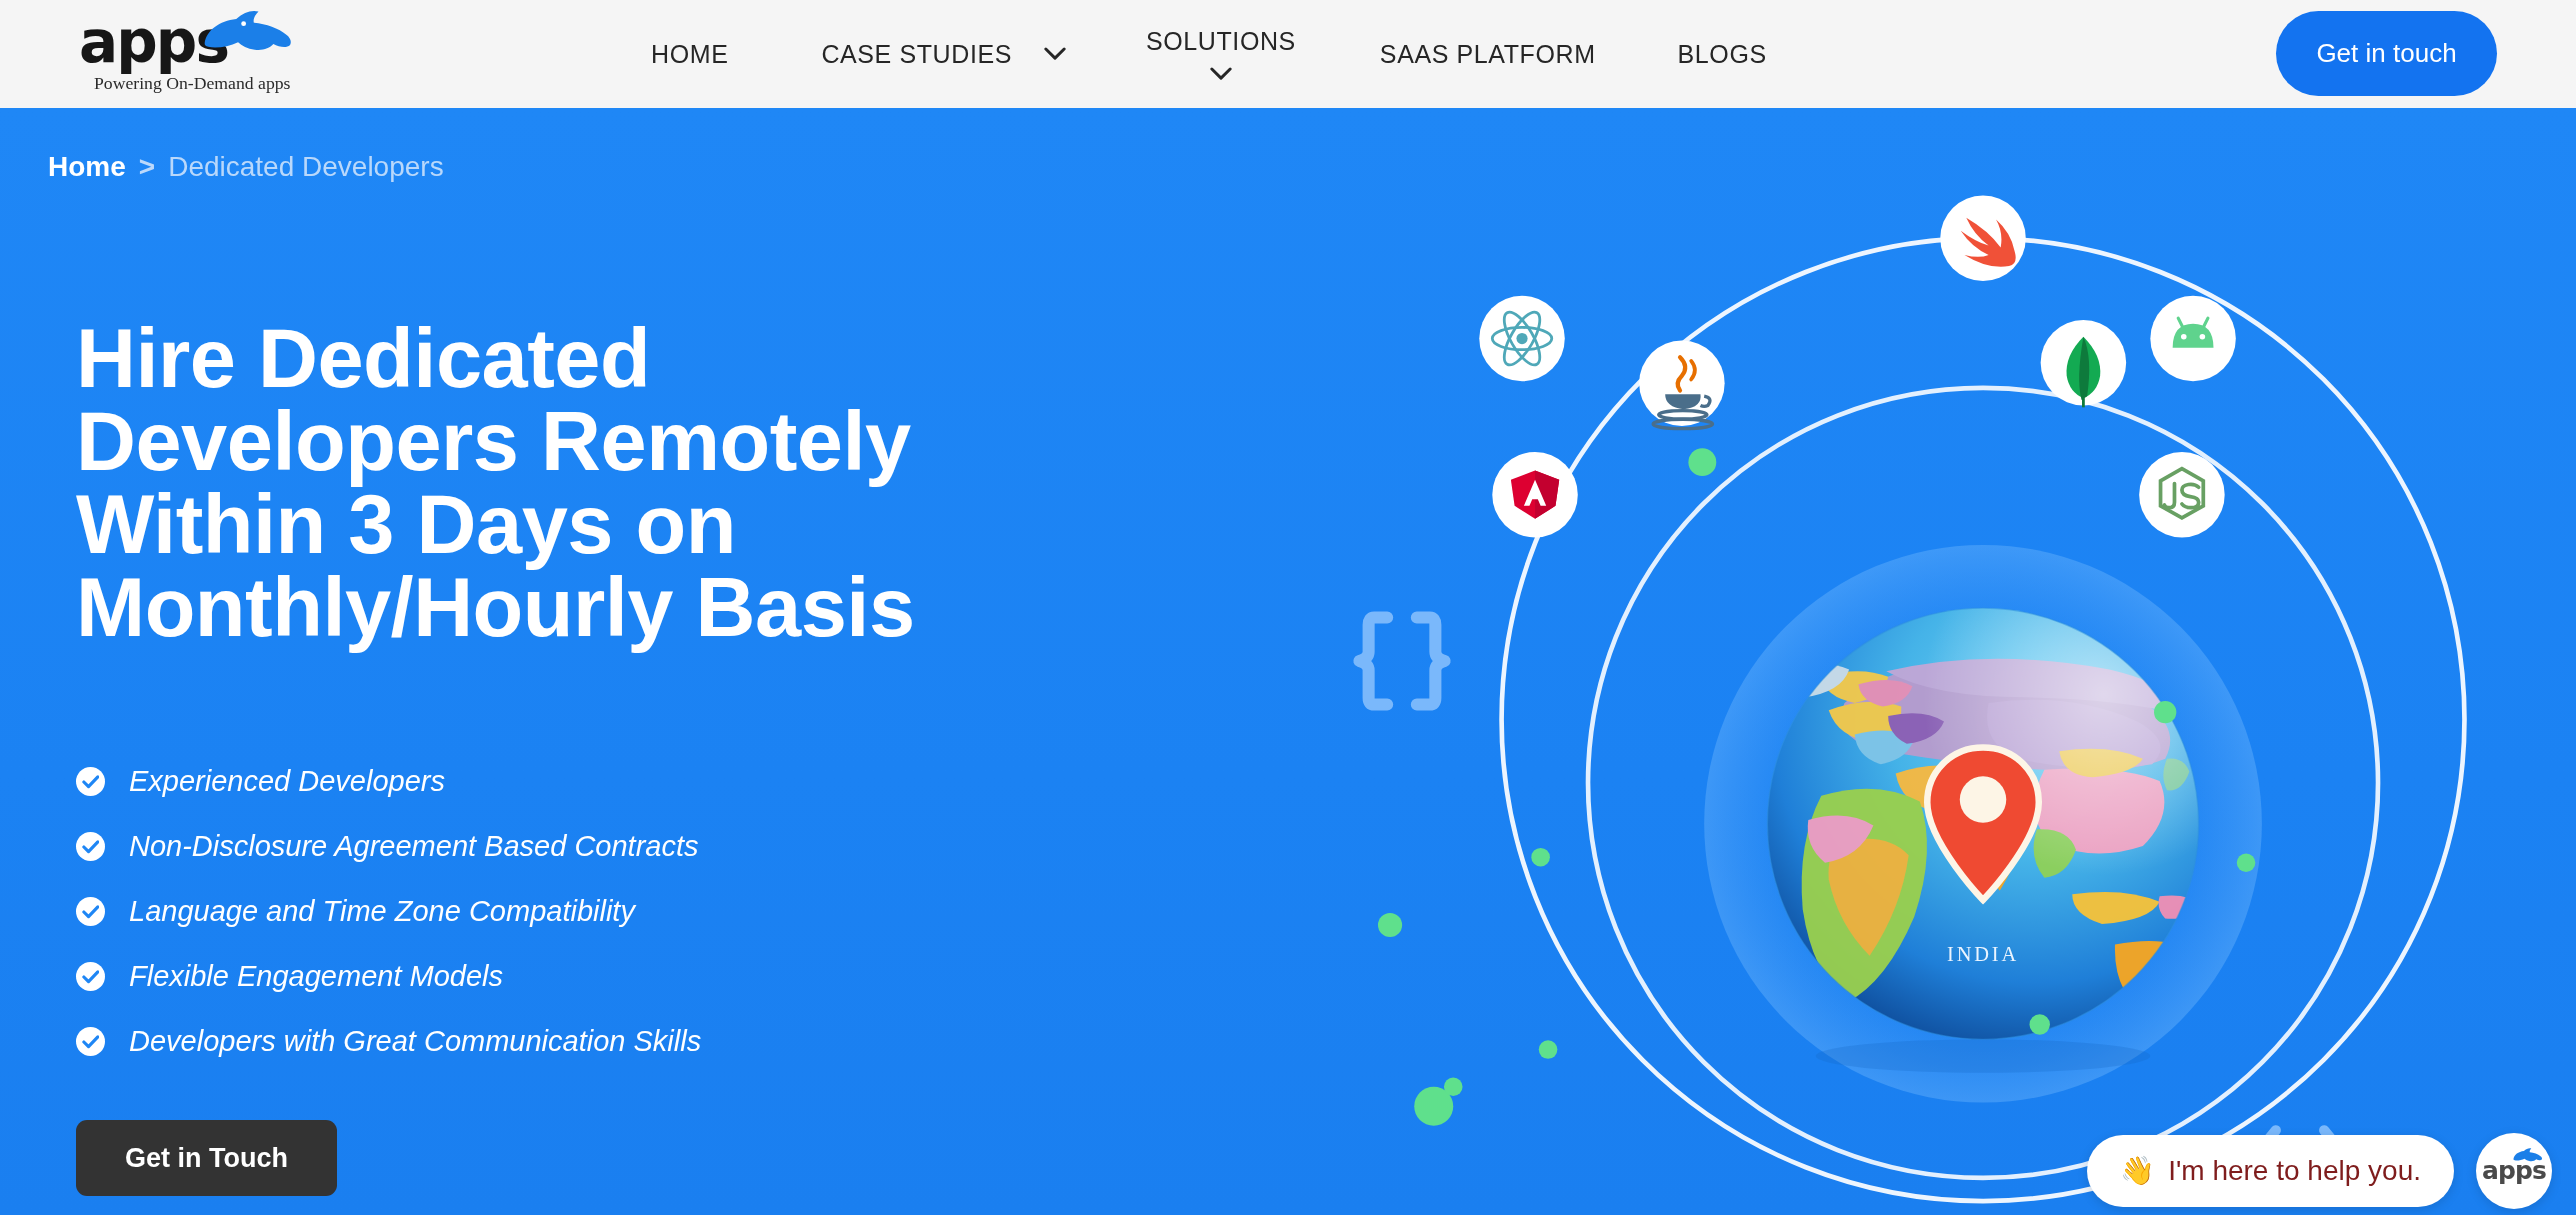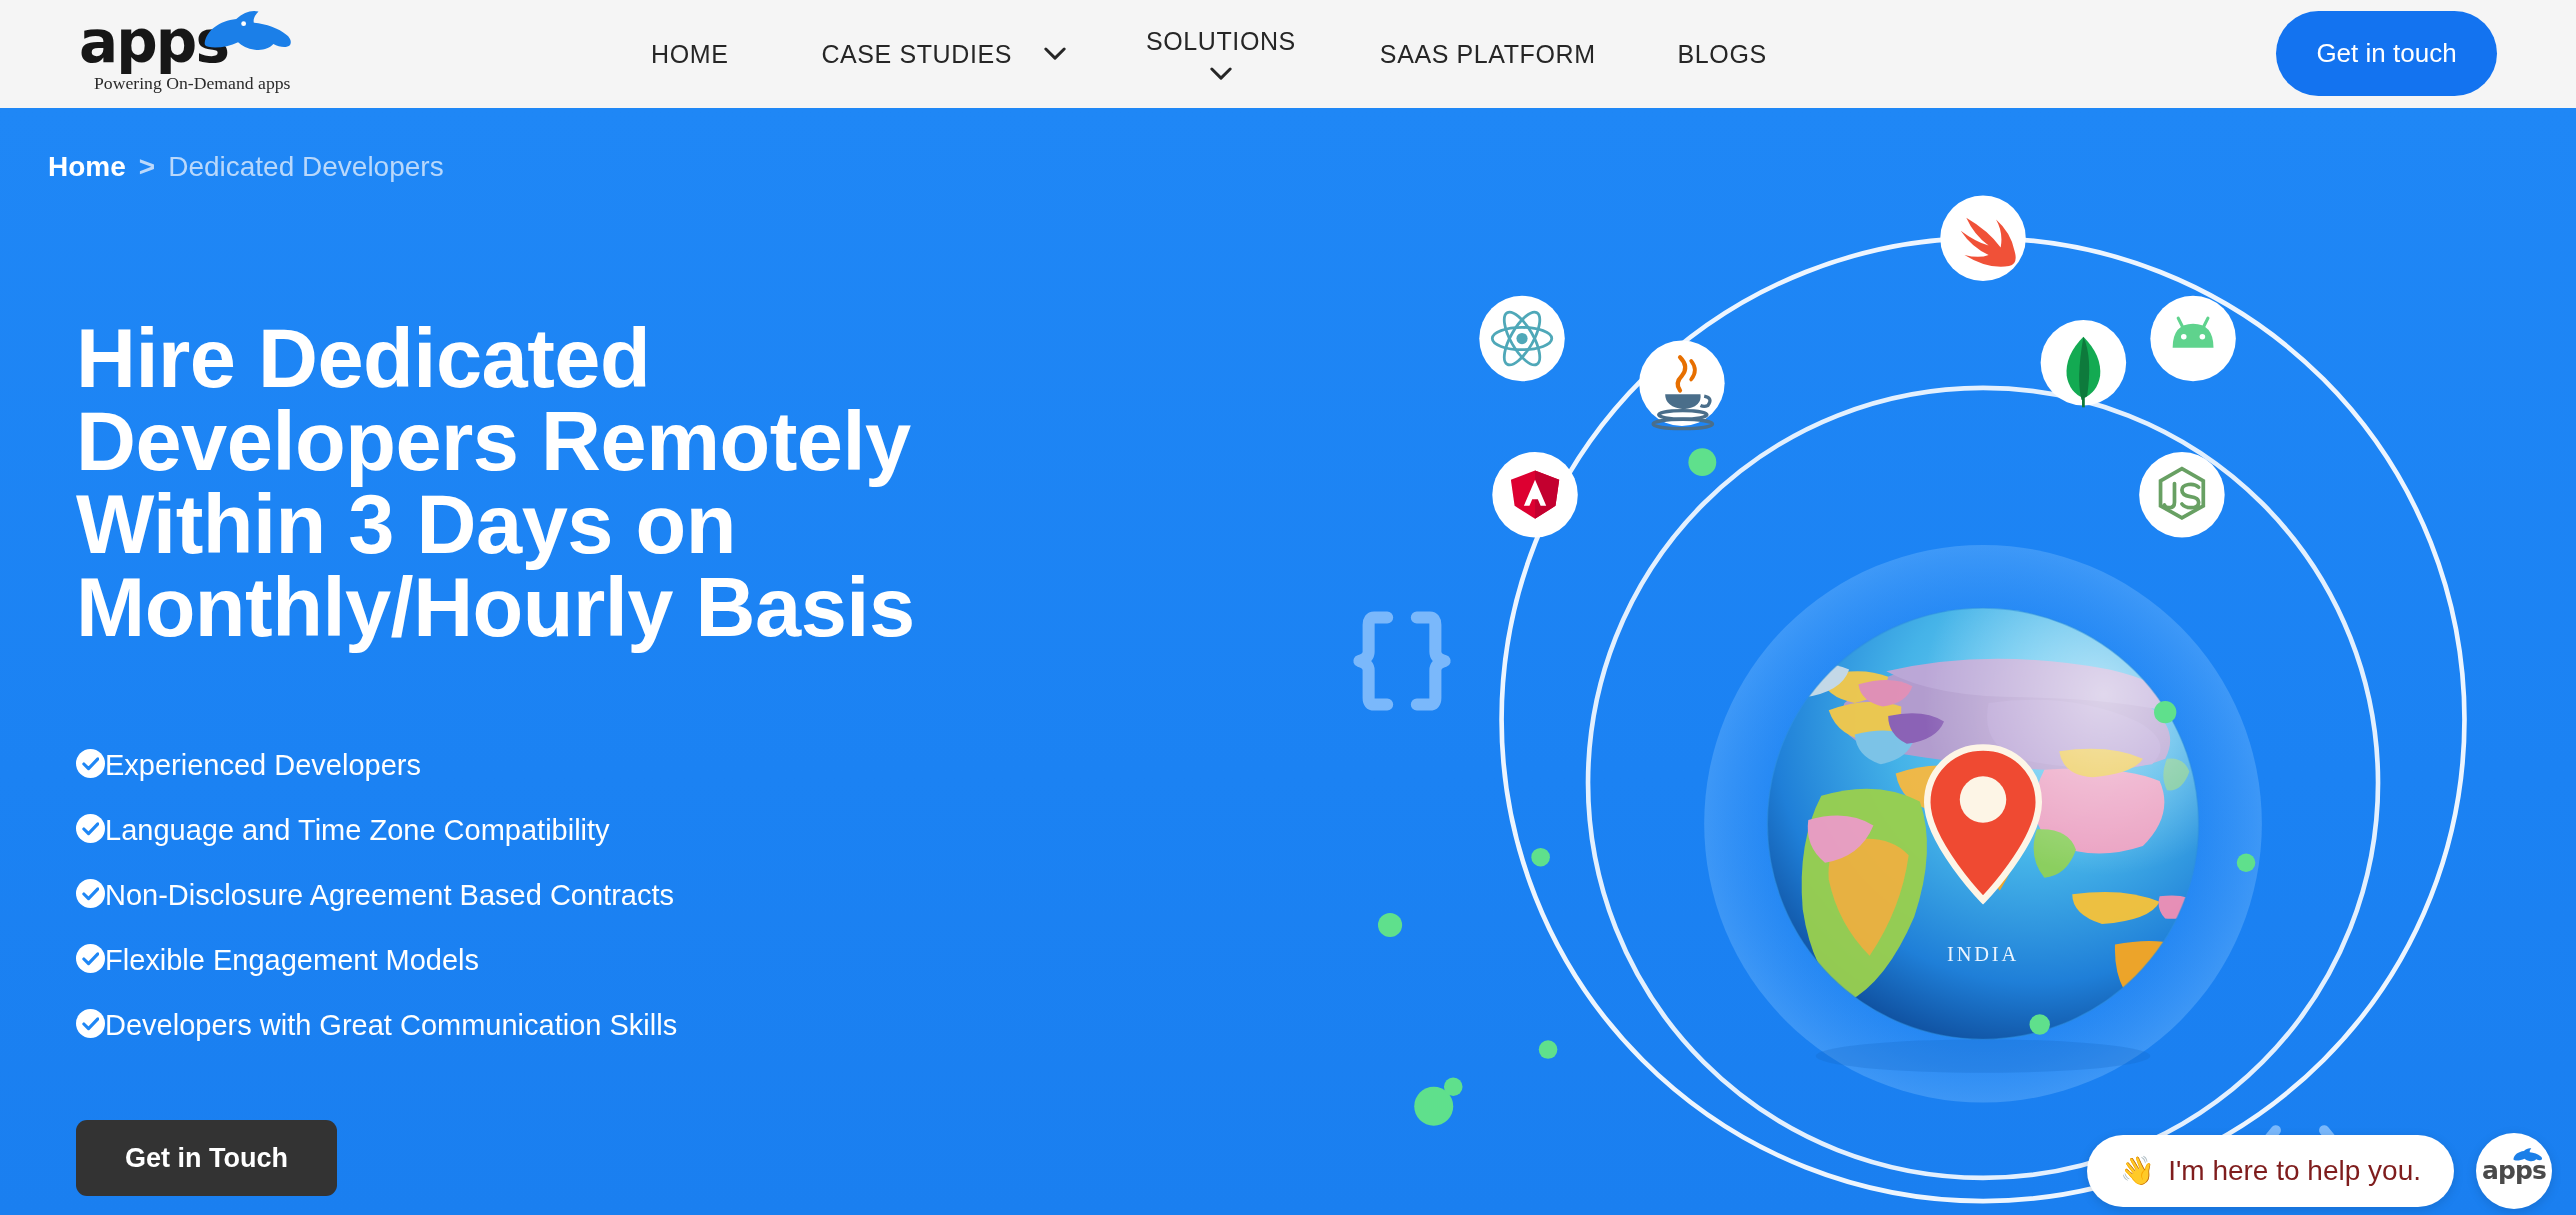--- a/index.html
+++ b/index.html
@@ -78,22 +78,23 @@
     letter-spacing:-0.5px;
     font-family:"Liberation Sans", sans-serif;
     font-stretch:condensed;
   }
 
   .features{
     position:absolute; left:76px; top:641px;
     list-style:none;
   }
   .feature{
-    display:flex; 
+    display:flex; align-items:center; gap:24px;
     height:65px;
+    font-style:italic;
   }
   .check{
     width:29px; height:29px; border-radius:50%;
     background:#fff; flex:0 0 29px;
     display:flex; align-items:center; justify-content:center;
   }
   .feature-label{
     color:#fff; font-size:29px; white-space:nowrap;
     font-family:"Liberation Sans", sans-serif;
   }
@@ -216,29 +217,29 @@
           </svg>
       </span>
       <span class="feature-label">Experienced Developers</span>
     </li>
     <li class="feature">
       <span class="check">
         <svg width="17.7" height="14" viewBox="0 0 19 15">
             <path d="M2 7.5 L7 12.5 L17 2" stroke="#1e86f5" stroke-width="3.4" fill="none" stroke-linecap="round" stroke-linejoin="round"></path>
           </svg>
       </span>
-      <span class="feature-label">Language and Time Zone Compatibility</span>
+      <span class="feature-label">Non-Disclosure Agreement Based Contracts</span>
     </li>
     <li class="feature">
       <span class="check">
         <svg width="17.7" height="14" viewBox="0 0 19 15">
             <path d="M2 7.5 L7 12.5 L17 2" stroke="#1e86f5" stroke-width="3.4" fill="none" stroke-linecap="round" stroke-linejoin="round"></path>
           </svg>
       </span>
-      <span class="feature-label">Non-Disclosure Agreement Based Contracts</span>
+      <span class="feature-label">Language and Time Zone Compatibility</span>
     </li>
     <li class="feature">
       <span class="check">
         <svg width="17.7" height="14" viewBox="0 0 19 15">
             <path d="M2 7.5 L7 12.5 L17 2" stroke="#1e86f5" stroke-width="3.4" fill="none" stroke-linecap="round" stroke-linejoin="round"></path>
           </svg>
       </span>
       <span class="feature-label">Flexible Engagement Models</span>
     </li>
     <li class="feature">

